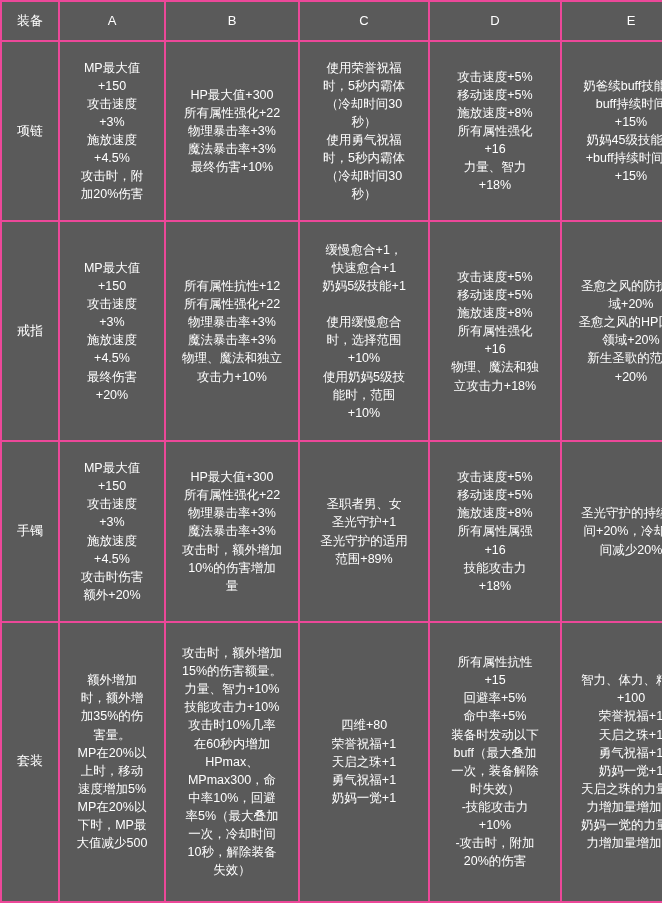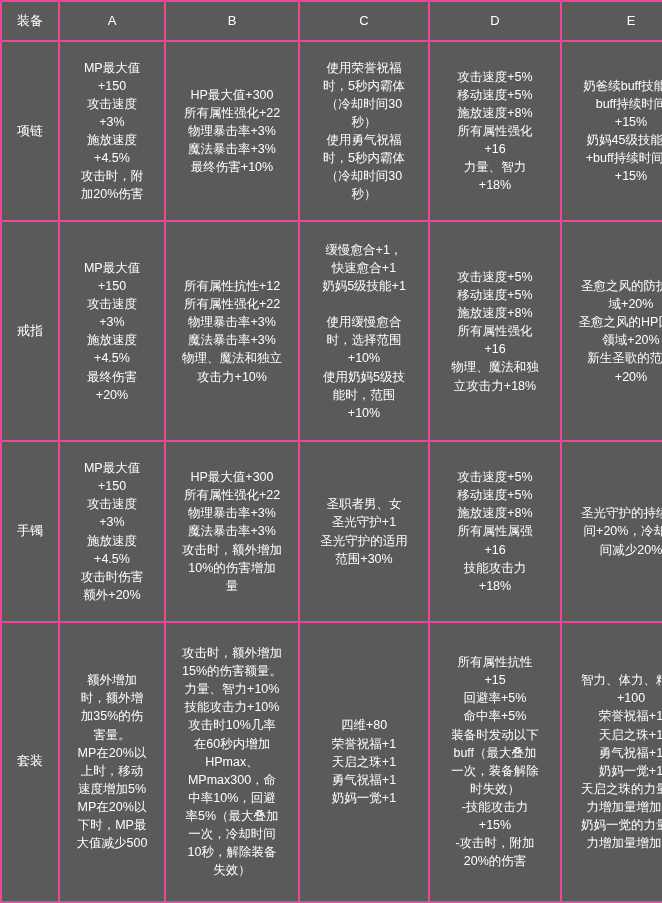--- a/index.html
+++ b/index.html
@@ -186,21 +186,21 @@
 物理暴击率+3%
 魔法暴击率+3%
 攻击时，额外增加
 10%的伤害增加
 量</span>
         </td>
       <td class="cell c-c">
           <span class="cell-text">圣职者男、女
 圣光守护+1
 圣光守护的适用
-范围+30%</span>
+范围+89%</span>
         </td>
       <td class="cell c-d">
           <span class="cell-text">攻击速度+5%
 移动速度+5%
 施放速度+8%
 所有属性属强
 +16
 技能攻击力
 +18%</span>
         </td>
@@ -249,21 +249,21 @@
       <td class="cell c-d">
           <span class="cell-text">所有属性抗性
 +15
 回避率+5%
 命中率+5%
 装备时发动以下
 buff（最大叠加
 一次，装备解除
 时失效）
 -技能攻击力
-+15%
++10%
 -攻击时，附加
 20%的伤害</span>
         </td>
       <td class="cell c-e">
           <span class="cell-text">智力、体力、精神
 +100
 荣誉祝福+1
 天启之珠+1
 勇气祝福+1
 奶妈一觉+1

